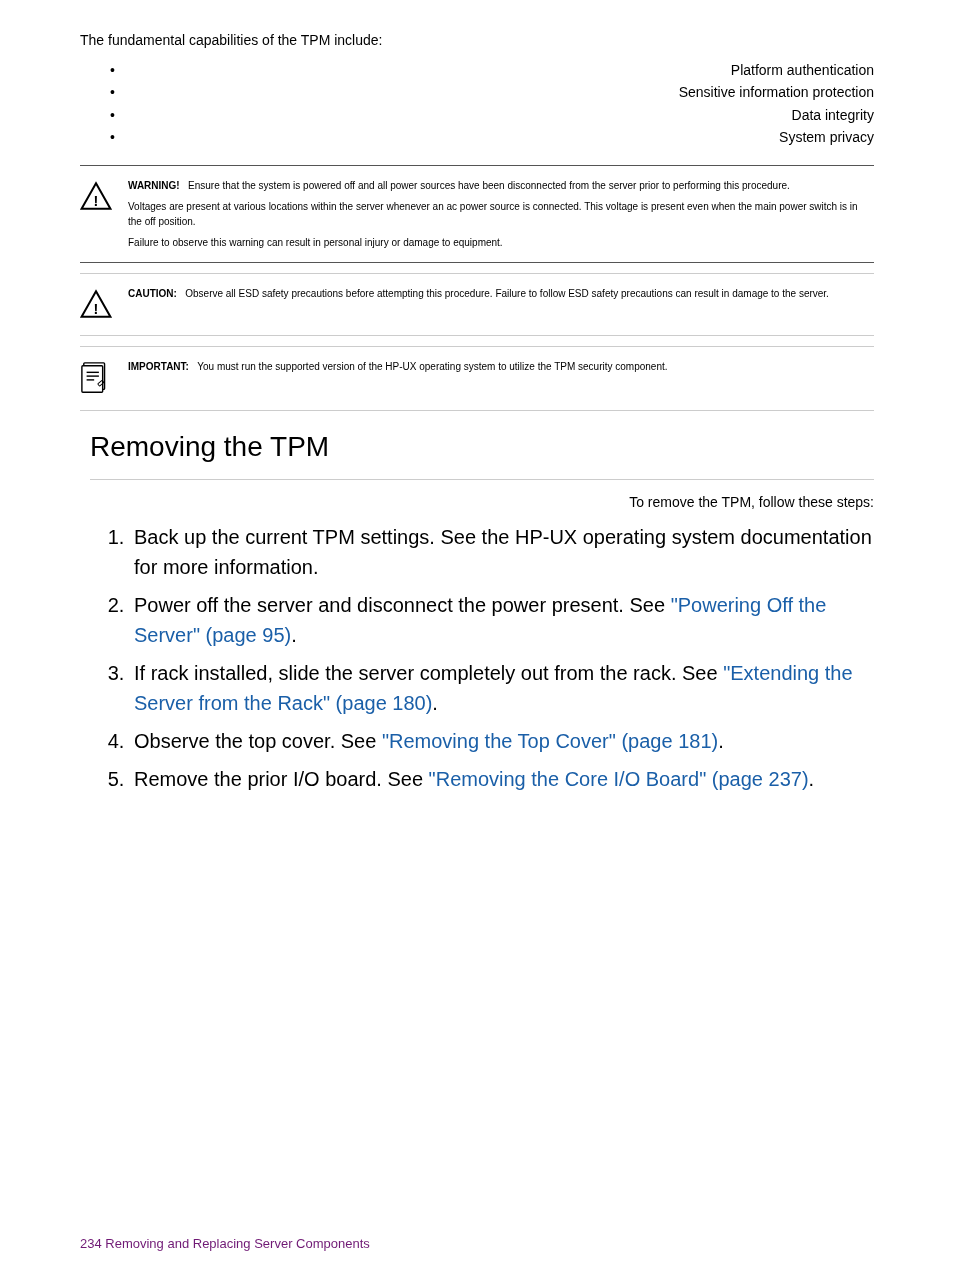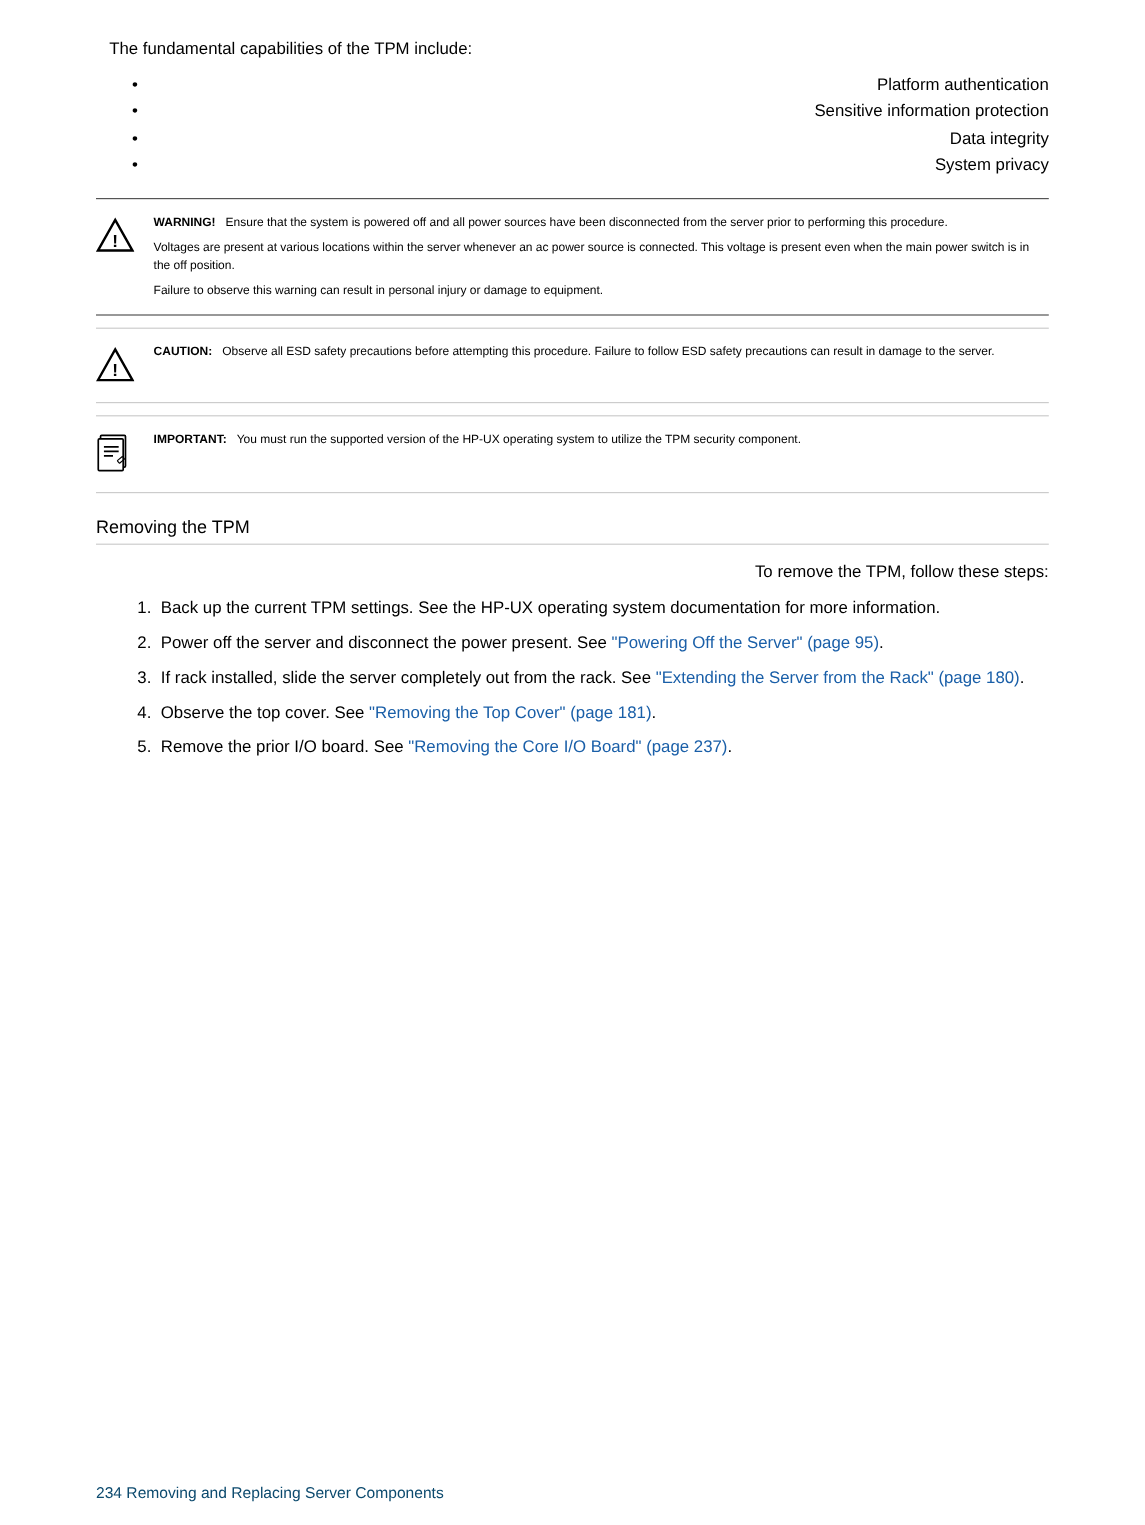--- a/index.html
+++ b/index.html
@@ -15,21 +15,20 @@
 
     .page-content {
       padding: 30px 80px 60px 80px;
       max-width: 954px;
     }
 
     .intro-text {
       margin-bottom: 8px;
       font-size: 14px;
       line-height: 1.5;
-      margin-left: 11px;
     }
 
     .bullet-list {
       list-style: none;
       margin: 0 0 16px 30px;
       padding: 0;
       text-align: right;
     }
 
     .bullet-list li {
@@ -91,57 +90,57 @@
     }
 
     .important-icon {
       width: 36px;
       flex-shrink: 0;
       margin-top: 2px;
     }
 
     
     .section-heading {
-      font-size: 15px;
+      font-size: 28px;
       font-weight: normal;
       border-bottom: 1px solid #ccc;
-      margin: 20px 0 14px 0;
-      padding-bottom: 5px;
+      margin: 20px 0 14px 10px;
+      padding-bottom: 16px;
       font-family: Arial, Helvetica, sans-serif;
     }
 
     .section-intro {
       font-size: 14px;
       margin-bottom: 12px;
       text-align: right;
     }
 
     .ordered-list {
       margin: 0 0 0 50px;
       padding: 0;
     }
 
     .ordered-list li {
-      font-size: 14px;
+      font-size: 20px;
       line-height: 1.5;
       margin-bottom: 8px;
       padding-left: 4px;
     }
 
     .link-text {
       color: #1a5fa8;
       text-decoration: none;
     }
 
     .footer {
       position: absolute;
       bottom: 20px;
       left: 80px;
       font-size: 13px;
-      color: #0c4a6e;
+      color: #701a75;
     }
   </style>
 </head>
 <body>
 
 <div class="page-content">
 
   <p class="intro-text">The fundamental capabilities of the TPM include:</p>
 
   <ul class="bullet-list">

